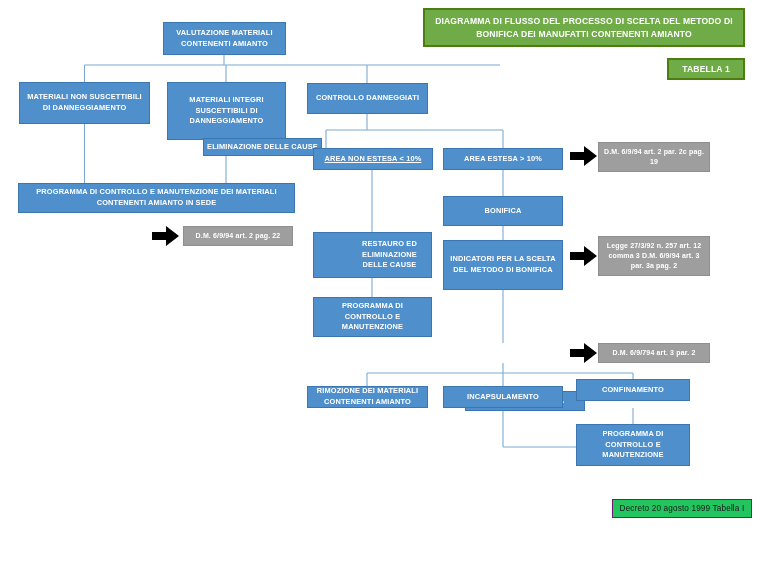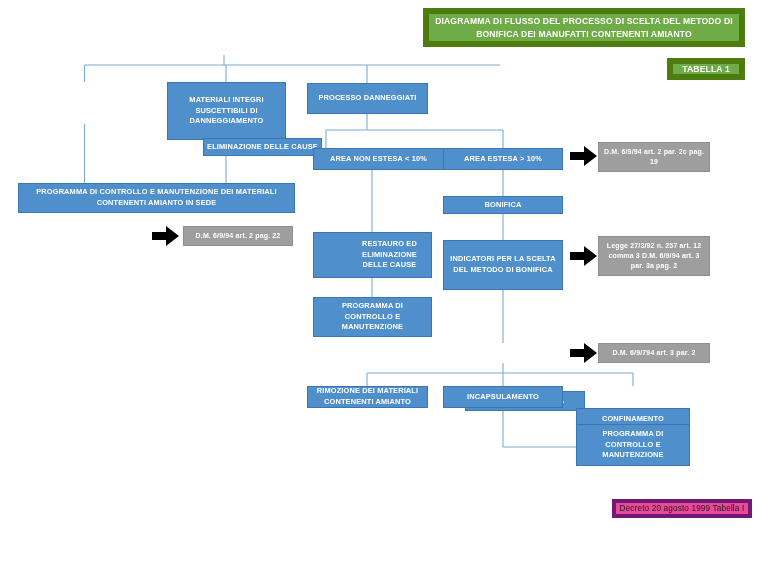--- a/index.html
+++ b/index.html
@@ -21,33 +21,33 @@
     background:#4f8fcc;
     border:1px solid #3b76b0;
     font-size:7.4px;
     font-weight:bold;
     line-height:1.45;
     letter-spacing:.15px;
     padding:2px 3px;
   }
   .node.green{
     background:#6fab46;
-    border:6px solid #4d7c0f;
+    border:2px solid #4d7c0f;
     font-size:8.6px;
   }
   .node.gray{
     background:#9e9e9e;
     border:1px solid #8f8f8f;
     color:#ffffff;
     font-size:7px;
     font-weight:bold;
   }
   .node.plain{
-    background:#ec4899;
-    border:4px solid #701a75;
+    background:#22c55e;
+    border:1px solid #701a75;
     color:#1a1a1a;
     font-size:8.2px;
     font-weight:normal;
   }
   .arrow{
     position:absolute;
     width:0;height:0;
   }
   .arrow svg{display:block;}
 </style>
@@ -96,49 +96,51 @@
       <path d="M503,447 L576,447"></path>
 
       <path d="M633,408 L633,424"></path>
     </g>
   </svg>
 
   <div class="node green" style="left:423px;top:8px;width:322px;height:39px;">DIAGRAMMA DI FLUSSO DEL PROCESSO DI SCELTA DEL METODO DI BONIFICA DEI MANUFATTI CONTENENTI AMIANTO</div>
 
   <div class="node green" style="left:667px;top:58px;width:78px;height:22px;">TABELLA 1</div>
 
+  <div class="node" style="left:163px;top:22px;width:123px;height:33px;">VALUTAZIONE MATERIALI CONTENENTI AMIANTO</div>
 
+  <div class="node" style="left:19px;top:82px;width:131px;height:42px;">MATERIALI NON SUSCETTIBILI DI DANNEGGIAMENTO</div>
 
   <div class="node" style="left:167px;top:82px;width:119px;height:58px;">MATERIALI INTEGRI SUSCETTIBILI DI DANNEGGIAMENTO</div>
 
-  <div class="node" style="left:307px;top:83px;width:121px;height:31px;">PROCESSO DANNEGGIATI</div>
+  <div class="node" style="left:307px;top:83px;width:121px;height:31px;">CONTROLLO DANNEGGIATI</div>
 
   <div class="node" style="left:167px;top:138px;width:119px;height:18px;margin-left:36px;">ELIMINAZIONE DELLE CAUSE</div>
 
   <div class="node" style="left:18px;top:183px;width:277px;height:30px;">PROGRAMMA DI CONTROLLO E MANUTENZIONE DEI MATERIALI CONTENENTI AMIANTO IN SEDE</div>
 
-  <div class="node" style="left:313px;top:148px;width:131px;height:22px;">AREA NON ESTESA &lt; 10%</div>
+  <div class="node" style="left:313px;top:148px;width:120px;height:22px;text-decoration:underline;">AREA NON ESTESA &lt; 10%</div>
 
   <div class="node" style="left:443px;top:148px;width:120px;height:22px;">AREA ESTESA &gt; 10%</div>
 
-  <div class="node" style="left:443px;top:196px;width:120px;height:18px;">BONIFICA</div>
+  <div class="node" style="left:443px;top:196px;width:120px;height:30px;">BONIFICA</div>
 
   <div class="node" style="left:313px;top:232px;width:119px;height:46px;padding-left:37px;">RESTAURO ED ELIMINAZIONE DELLE CAUSE</div>
 
   <div class="node" style="left:443px;top:240px;width:120px;height:50px;">INDICATORI PER LA SCELTA DEL METODO DI BONIFICA</div>
 
   <div class="node" style="left:313px;top:297px;width:119px;height:40px;">PROGRAMMA DI CONTROLLO E MANUTENZIONE</div>
 
   <div class="node" style="left:465px;top:343px;width:120px;height:20px;margin-top:48px;">METODI DI BONIFICA</div>
 
   <div class="node" style="left:307px;top:386px;width:121px;height:22px;">RIMOZIONE DEI MATERIALI CONTENENTI AMIANTO</div>
 
   <div class="node" style="left:443px;top:386px;width:120px;height:22px;">INCAPSULAMENTO</div>
 
-  <div class="node" style="left:576px;top:379px;width:114px;height:22px;margin-top:29px;">CONFINAMENTO</div>
+  <div class="node" style="left:576px;top:379px;width:114px;height:22px;">CONFINAMENTO</div>
 
   <div class="node" style="left:576px;top:424px;width:114px;height:42px;">PROGRAMMA DI CONTROLLO E MANUTENZIONE</div>
 
   <div class="arrow" style="left:152px;top:226px;">
     <svg width="28" height="20" viewBox="0 0 28 20">
       <path d="M0,6 L14,6 L14,0 L27,10 L14,20 L14,14 L0,14 Z" fill="#000000"></path>
     </svg>
   </div>
   <div class="node gray" style="left:183px;top:226px;width:110px;height:20px;">D.M. 6/9/94 art. 2 pag. 22</div>
 

